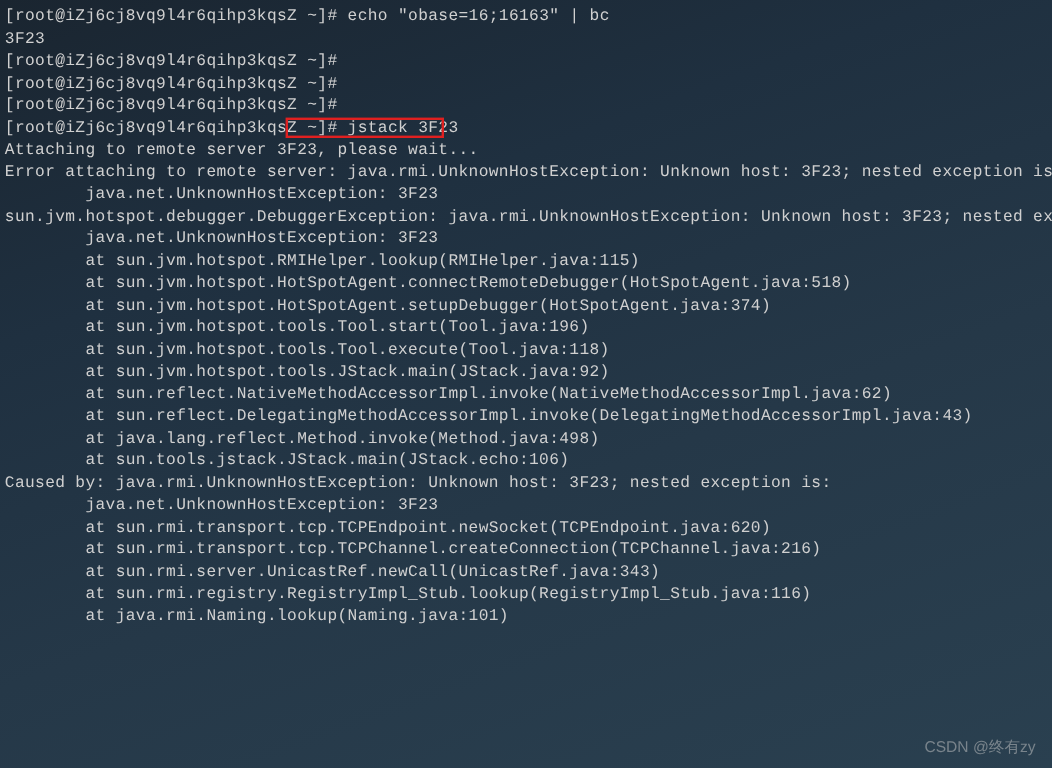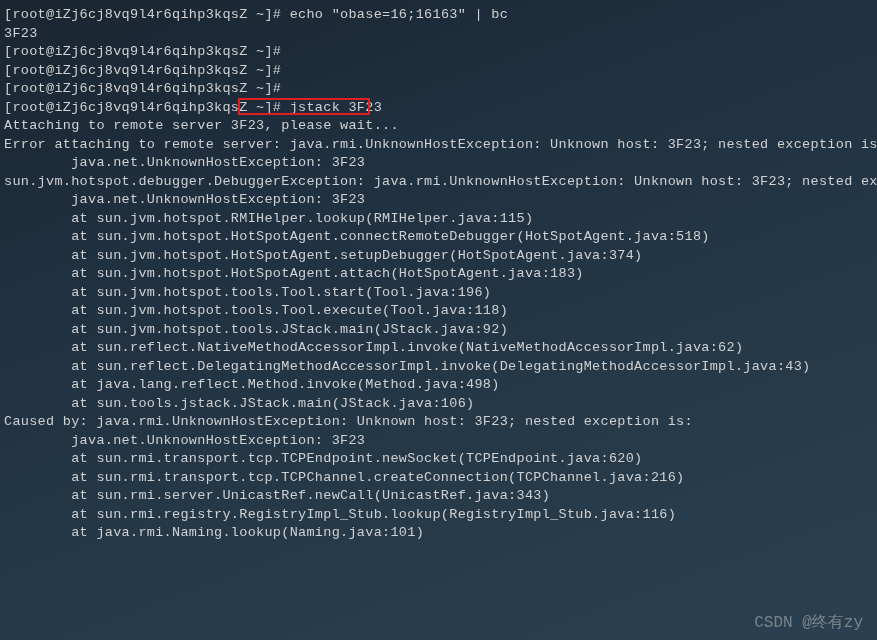--- a/index.html
+++ b/index.html
@@ -27,50 +27,49 @@
       position: absolute;
       border: 2px solid #e02020;
       background: transparent;
       pointer-events: none;
     }
     .watermark {
       position: absolute;
       bottom: 8px;
       right: 14px;
       color: rgba(200,200,200,0.5);
-      font-size: 16px;
-      font-family: Liberation Mono, monospace;
+      font-size: 13px;
+      font-family: Liberation Sans, sans-serif;
     }
   </style>
 </head>
 <body>
 
 <div id="terminal">
     <div class="line"><span>[root@iZj6cj8vq9l4r6qihp3kqsZ ~]# </span><span>echo "obase=16;16163" | bc</span></div>
     <div class="line"><span>3F23</span></div>
     <div class="line"><span>[root@iZj6cj8vq9l4r6qihp3kqsZ ~]# </span><span></span></div>
     <div class="line"><span>[root@iZj6cj8vq9l4r6qihp3kqsZ ~]# </span><span></span></div>
     <div class="line"><span>[root@iZj6cj8vq9l4r6qihp3kqsZ ~]# </span><span></span></div>
     <div class="line"><span>[root@iZj6cj8vq9l4r6qihp3kqsZ ~]# </span><span>jstack 3F23</span></div>
     <div class="line"><span>Attaching to remote server 3F23, please wait...</span></div>
     <div class="line"><span>Error attaching to remote server: java.rmi.UnknownHostException: Unknown host: 3F23; nested exception is:</span></div>
     <div class="line"><span>        java.net.UnknownHostException: 3F23</span></div>
     <div class="line"><span>sun.jvm.hotspot.debugger.DebuggerException: java.rmi.UnknownHostException: Unknown host: 3F23; nested exception is:</span></div>
     <div class="line"><span>        java.net.UnknownHostException: 3F23</span></div>
     <div class="line"><span>        at sun.jvm.hotspot.RMIHelper.lookup(RMIHelper.java:115)</span></div>
     <div class="line"><span>        at sun.jvm.hotspot.HotSpotAgent.connectRemoteDebugger(HotSpotAgent.java:518)</span></div>
     <div class="line"><span>        at sun.jvm.hotspot.HotSpotAgent.setupDebugger(HotSpotAgent.java:374)</span></div>
-    <div class="line"><span>        at sun.jvm.hotspot.HotSpotAgent.attach(HotSpotAgent.java:183)</span></div>
     <div class="line"><span>        at sun.jvm.hotspot.tools.Tool.start(Tool.java:196)</span></div>
     <div class="line"><span>        at sun.jvm.hotspot.tools.Tool.execute(Tool.java:118)</span></div>
     <div class="line"><span>        at sun.jvm.hotspot.tools.JStack.main(JStack.java:92)</span></div>
     <div class="line"><span>        at sun.reflect.NativeMethodAccessorImpl.invoke(NativeMethodAccessorImpl.java:62)</span></div>
     <div class="line"><span>        at sun.reflect.DelegatingMethodAccessorImpl.invoke(DelegatingMethodAccessorImpl.java:43)</span></div>
     <div class="line"><span>        at java.lang.reflect.Method.invoke(Method.java:498)</span></div>
-    <div class="line"><span>        at sun.tools.jstack.JStack.main(JStack.java:106)</span></div>
+    <div class="line"><span>        at sun.tools.jstack.JStack.main(JStack.echo:106)</span></div>
     <div class="line"><span>Caused by: java.rmi.UnknownHostException: Unknown host: 3F23; nested exception is:</span></div>
     <div class="line"><span>        java.net.UnknownHostException: 3F23</span></div>
     <div class="line"><span>        at sun.rmi.transport.tcp.TCPEndpoint.newSocket(TCPEndpoint.java:620)</span></div>
     <div class="line"><span>        at sun.rmi.transport.tcp.TCPChannel.createConnection(TCPChannel.java:216)</span></div>
     <div class="line"><span>        at sun.rmi.server.UnicastRef.newCall(UnicastRef.java:343)</span></div>
     <div class="line"><span>        at sun.rmi.registry.RegistryImpl_Stub.lookup(RegistryImpl_Stub.java:116)</span></div>
     <div class="line"><span>        at java.rmi.Naming.lookup(Naming.java:101)</span></div>
   </div>
 
 <div class="highlight-box" style="left:238px;top:98px;width:132px;height:17px;"></div>

